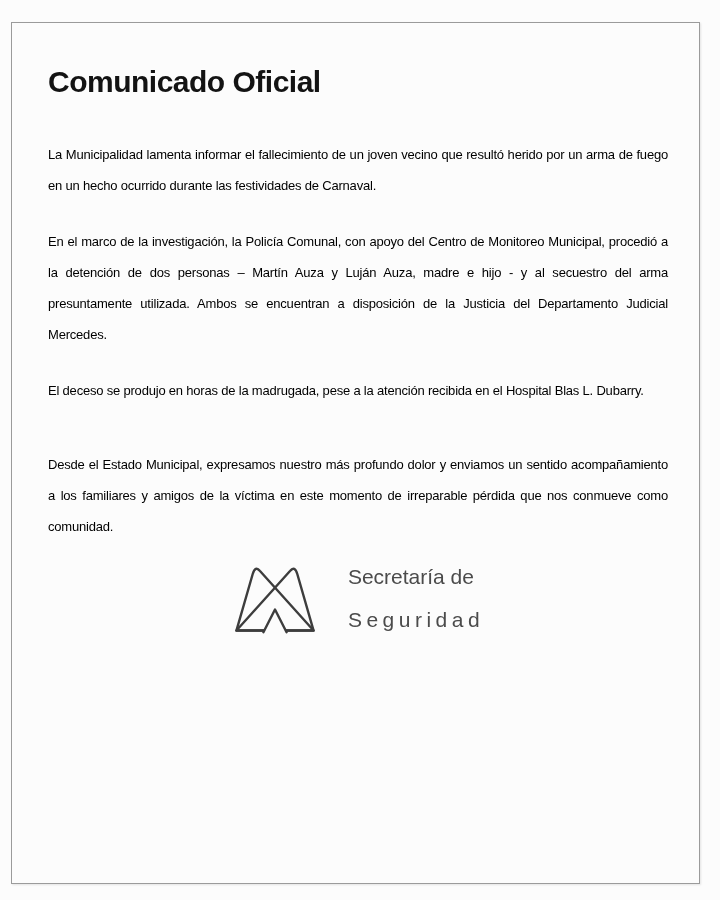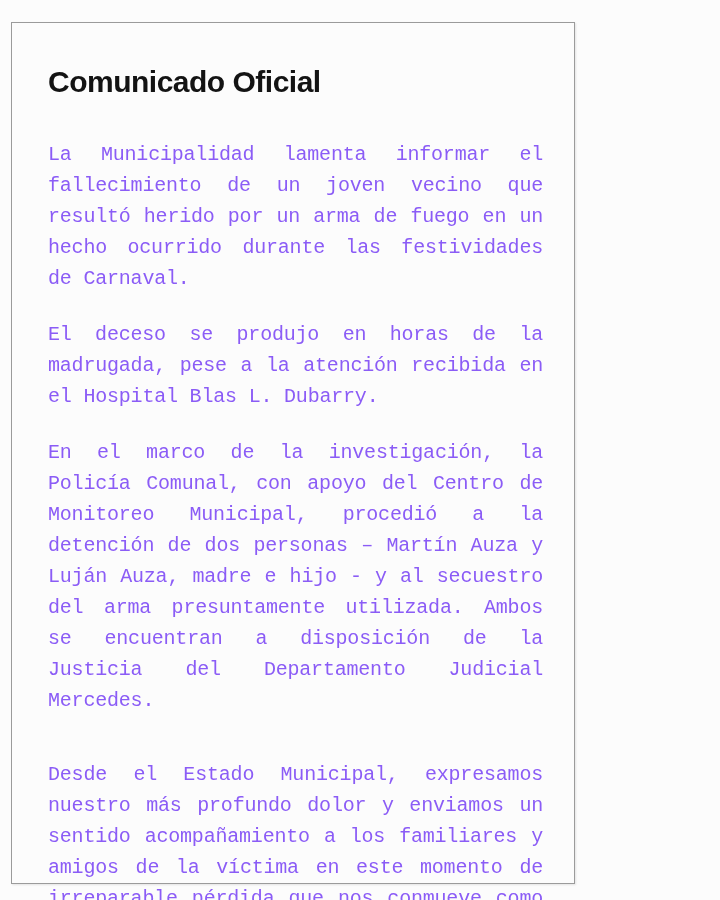--- a/index.html
+++ b/index.html
@@ -7,44 +7,43 @@
     width: 720px;
     height: 900px;
     background: #fcfcfc;
     font-family: "Liberation Sans", sans-serif;
     overflow: hidden;
   }
   .page-frame {
     position: absolute;
     left: 11px;
     top: 22px;
-    width: 564px;
+    width: 689px;
     height: 862px;
     border: 1px solid #9b9b9b;
     box-shadow: 1px 1px 2px rgba(0,0,0,0.10);
     background: #fcfcfc;
   }
   .content {
     padding: 42px 31px 0 36px;
   }
   h1.doc-title {
     font-size: 30px;
     font-weight: 700;
     letter-spacing: -0.5px;
     color: #131313;
     margin: 0 0 40px 0;
   }
   p.doc-paragraph {
-    font-size: 20px;
+    font-size: 13px;
     line-height: 31px;
     letter-spacing: -0.2px;
-    color: #8b5cf6;
+    color: #000000;
     text-align: justify;
     margin: 0 0 25px 0;
-    font-family: Liberation Mono, monospace;
   }
   p.doc-paragraph:last-of-type {
     margin-bottom: 20px;
     margin-top: 43px;
   }
   .footer-logo {
     display: flex;
     align-items: center;
     justify-content: center;
     gap: 30px;
@@ -68,22 +67,22 @@
 </style>
 </head>
 <body>
 
 <div class="page-frame">
   <div class="content">
 
     <h1 class="doc-title">Comunicado Oficial</h1>
 
     <p class="doc-paragraph">La Municipalidad lamenta informar el fallecimiento de un joven vecino que resultó herido por un arma de fuego en un hecho ocurrido durante las festividades de Carnaval.</p>
+    <p class="doc-paragraph">En el marco de la investigación, la Policía Comunal, con apoyo del Centro de Monitoreo Municipal, procedió a la detención de dos personas – Martín Auza y Luján Auza, madre e hijo - y al secuestro del arma presuntamente utilizada. Ambos se encuentran a disposición de la Justicia del Departamento Judicial Mercedes.</p>
     <p class="doc-paragraph">El deceso se produjo en horas de la madrugada, pese a la atención recibida en el Hospital Blas L. Dubarry.</p>
-    <p class="doc-paragraph">En el marco de la investigación, la Policía Comunal, con apoyo del Centro de Monitoreo Municipal, procedió a la detención de dos personas – Martín Auza y Luján Auza, madre e hijo - y al secuestro del arma presuntamente utilizada. Ambos se encuentran a disposición de la Justicia del Departamento Judicial Mercedes.</p>
     <p class="doc-paragraph">Desde el Estado Municipal, expresamos nuestro más profundo dolor y enviamos un sentido acompañamiento a los familiares y amigos de la víctima en este momento de irreparable pérdida que nos conmueve como comunidad.</p>
 
     <div class="footer-logo">
       <svg class="logo-icon" viewBox="0 0 100 84" fill="none" stroke="#3d3d3d" stroke-width="2.8" stroke-linejoin="round" stroke-linecap="round">
 
         <path d="M 5 80 L 24 14 Q 27 4 32.5 10.5 L 95 80 Z"></path>
 
         <path d="M 95 80 L 76 14 Q 73 4 67.5 10.5 L 5 80 Z"></path>
 
         <path d="M 36.5 82 L 50 55.5 L 63.5 82" fill="#fcfcfc"></path>

